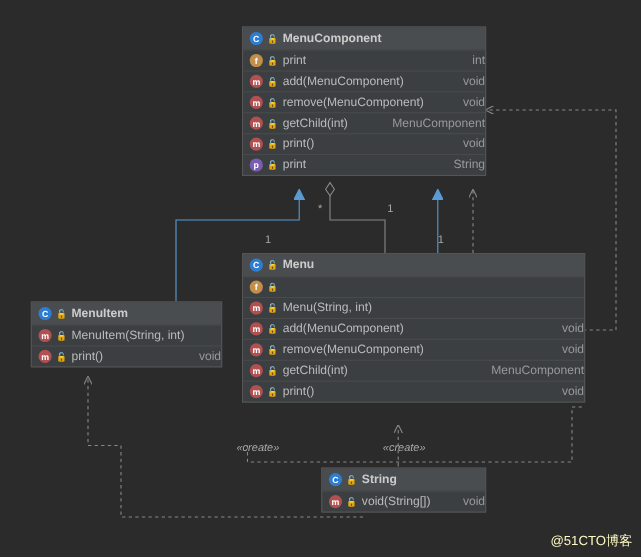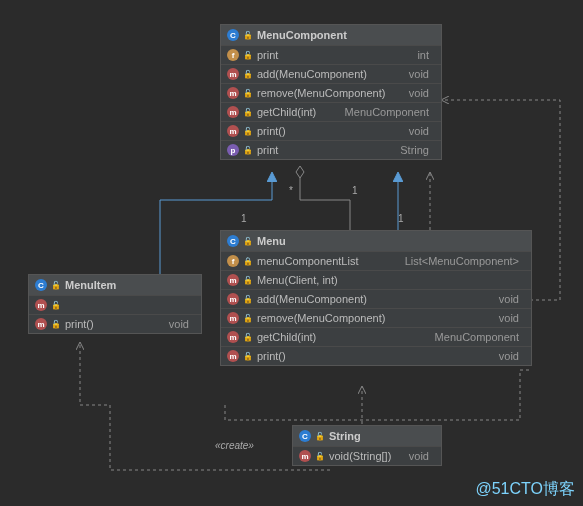--- a/index.html
+++ b/index.html
@@ -1,30 +1,30 @@
 <!DOCTYPE html>
 <html><head>
 <meta charset="utf-8">
 <style>
 body { margin:0; padding:0; background:#2b2b2b; font-family:sans-serif; font-size:11px; color:#bbb; width:583px; height:506px; position:relative; overflow:hidden; }
 .box { position:absolute; background:#3c3f41; border:1px solid #555; }
 .hdr { background:#4a4d4f; padding:4px 6px; display:flex; align-items:center; gap:4px; }
 .hdr .t { color:#ccc; font-weight:bold; }
 .row { padding:3px 6px; display:flex; align-items:center; gap:4px; border-top:1px solid #4a4a4a; position:relative; }
-.row .ret { position:absolute; right:12px; color:#999; }
+.row .ret { position:absolute; right:0; color:#999; }
 .ic { display:inline-flex; align-items:center; justify-content:center; width:12px; height:12px; border-radius:50%; font-size:8px; font-weight:bold; color:#fff; } 
 .ic-cb { background:#2d7dd2; } 
 .ic-m { background:#b05050; } 
 .ic-f { background:#c28f4a; } 
 .ic-p { background:#7a5db0; } 
 .lock { font-size:8px; color:#888; }
 svg.conn { position:absolute; top:0; left:0; width:583px; height:506px; pointer-events:none; }
-.lbl { position:absolute; color:#aaa; font-size:10px; font-style:italic;margin-top:38px; }
+.lbl { position:absolute; color:#aaa; font-size:10px; font-style:italic; }
 .mult { position:absolute; color:#aaa; font-size:10px; }
-.wm { position:absolute; right:8px; bottom:6px; color:#7dd3fc; font-size:16px; }
+.wm { position:absolute; right:8px; bottom:6px; color:#fef9c3; font-size:12px; }
 </style>
 </head>
 <body>
 
 <svg class="conn">
   <defs>
     <marker id="tri" markerWidth="10" markerHeight="10" refX="9" refY="5" orient="auto">
       <path d="M0,0 L10,5 L0,10 Z" fill="#5a9bd4" stroke="#5a9bd4"></path>
     </marker>
     <marker id="arr" markerWidth="8" markerHeight="8" refX="7" refY="4" orient="auto">
@@ -106,47 +106,46 @@
 <div class="box" style="left:28px; top:274px; width:172px;">
   <div class="hdr">
     <span class="ic ic-cb">C</span>
     <span class="lock">🔓</span>
     <span class="t">MenuItem</span>
   </div>
   <div id="mi-members">
       <div class="row">
         <span class="ic ic-m">m</span>
         <span class="lock">🔓</span>
+        <span>MenuItem(String, int)</span>
       </div>
       <div class="row">
         <span class="ic ic-m">m</span>
         <span class="lock">🔓</span>
         <span>print()</span>
         <span class="ret">void</span>
       </div>
     </div>
 </div>
 
 <div class="box" style="left:220px; top:230px; width:310px;">
   <div class="hdr">
     <span class="ic ic-cb">C</span>
     <span class="lock">🔓</span>
     <span class="t">Menu</span>
   </div>
   <div id="mn-members">
       <div class="row">
         <span class="ic ic-f">f</span>
         <span class="lock">🔒</span>
-        <span>menuComponentList</span>
-        <span class="ret">List&lt;MenuComponent&gt;</span>
       </div>
       <div class="row">
         <span class="ic ic-m">m</span>
         <span class="lock">🔓</span>
-        <span>Menu(Client, int)</span>
+        <span>Menu(String, int)</span>
       </div>
       <div class="row">
         <span class="ic ic-m">m</span>
         <span class="lock">🔓</span>
         <span>add(MenuComponent)</span>
         <span class="ret">void</span>
       </div>
       <div class="row">
         <span class="ic ic-m">m</span>
         <span class="lock">🔓</span>

